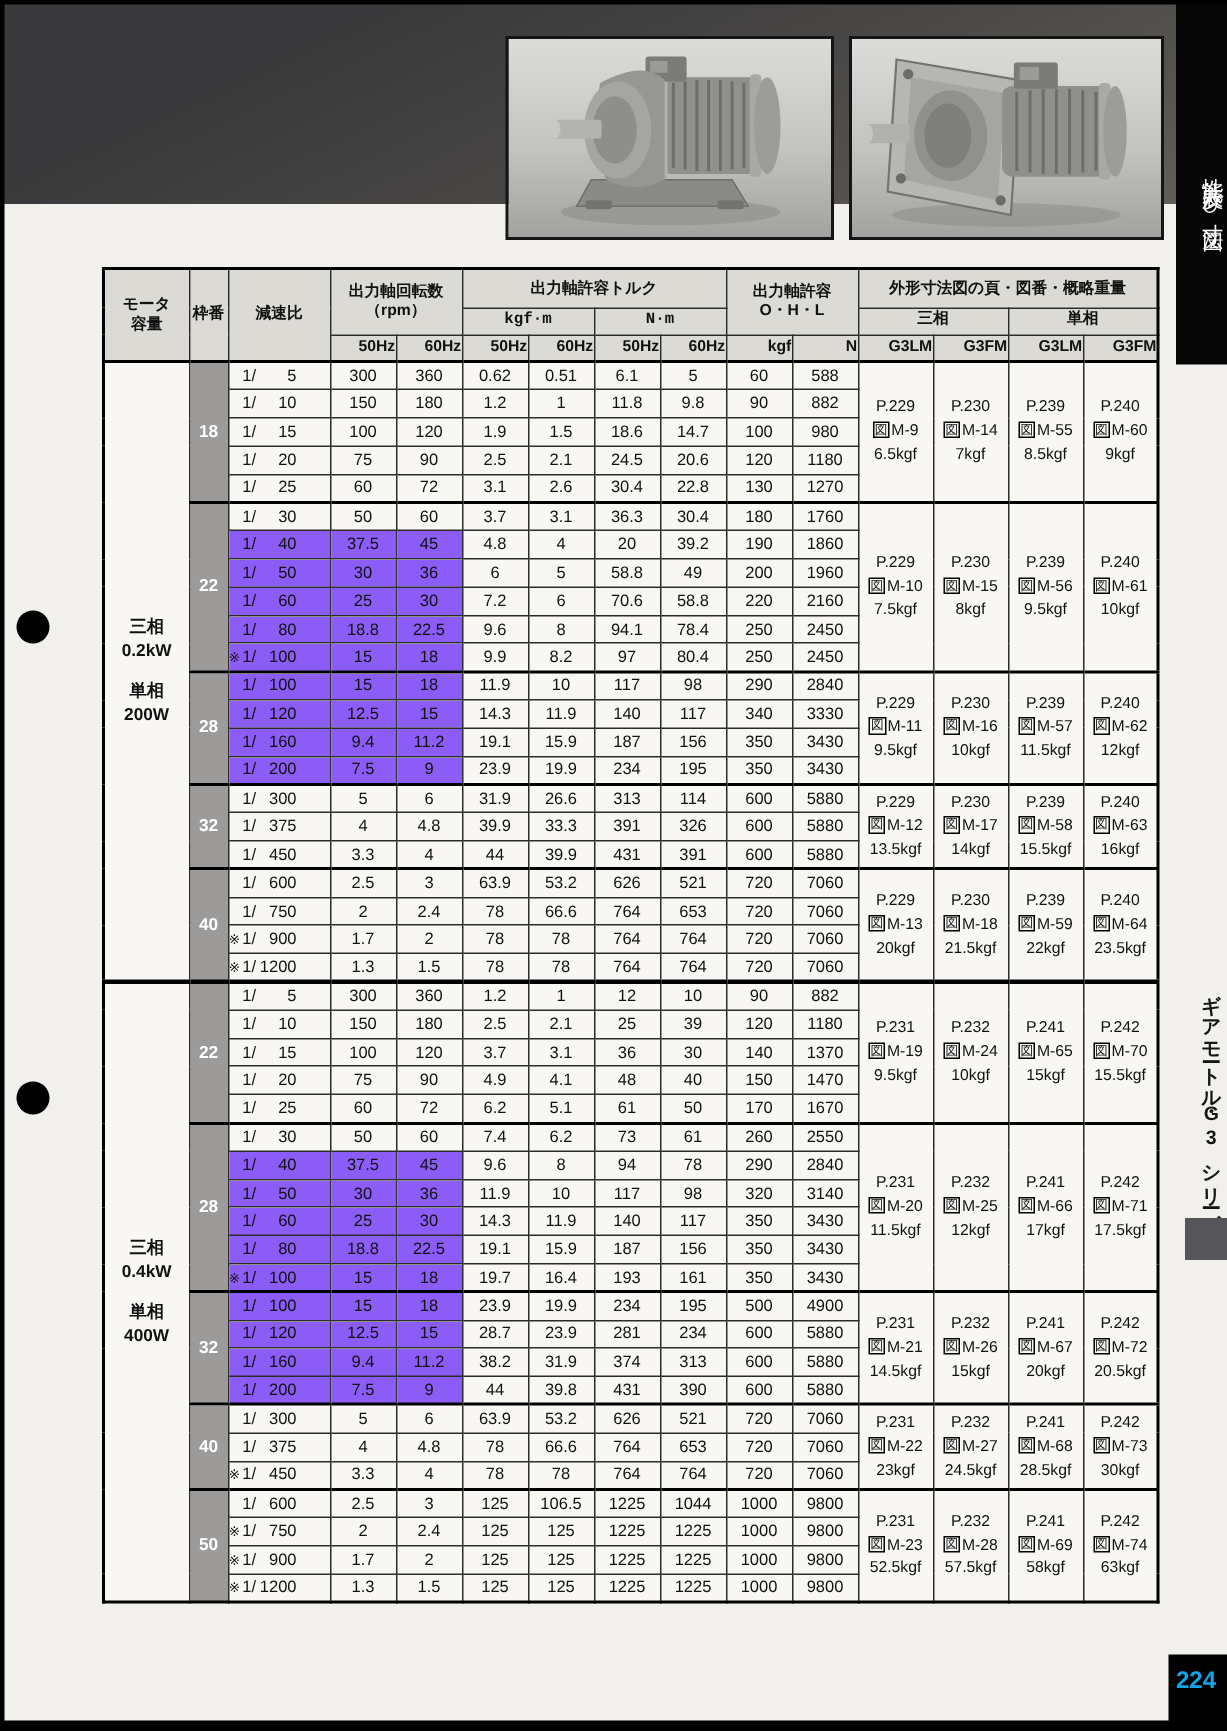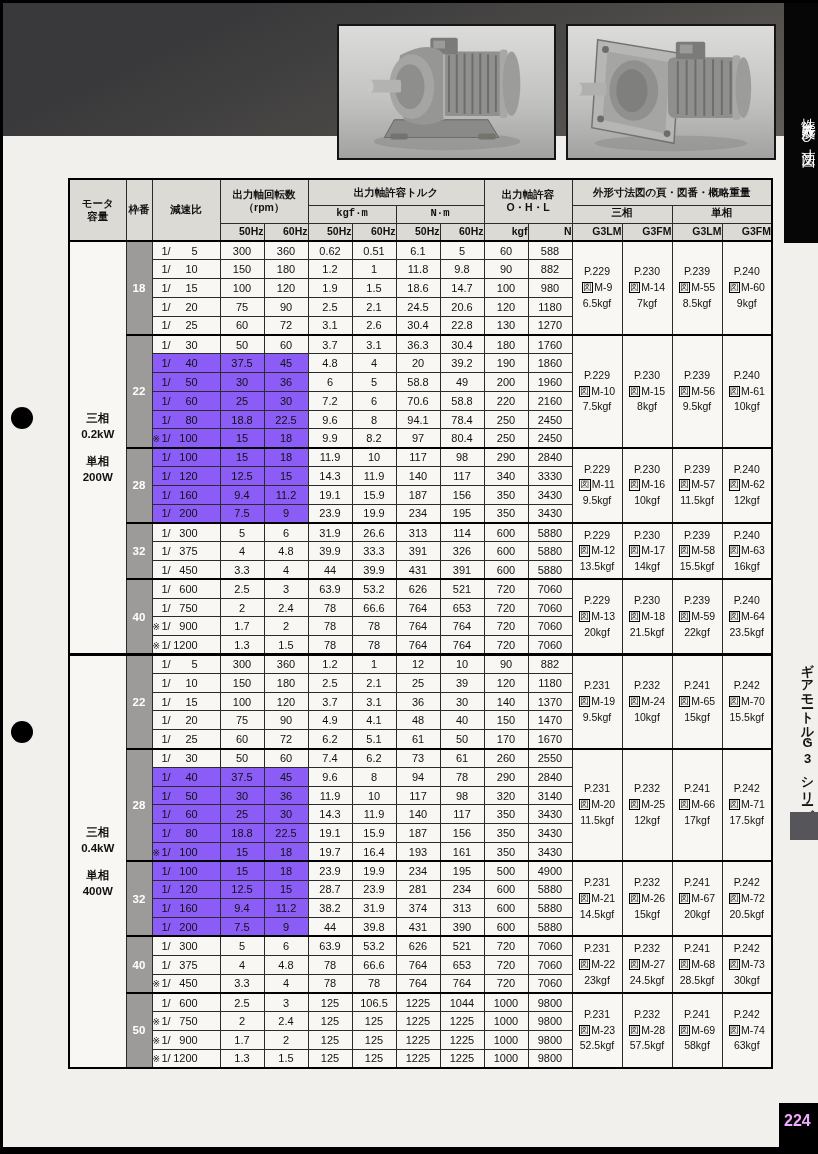--- a/index.html
+++ b/index.html
@@ -26,21 +26,21 @@
   .photo{position:absolute;top:24px;height:136px;border:2px solid #151515;
          background:linear-gradient(180deg,#dcdcda 0%,#c3c3c1 55%,#a2a2a0 100%);box-sizing:border-box;}
   .photo1{left:337px;width:219px;}
   .photo2{left:566px;width:210px;}
   .photo svg{display:block;width:100%;height:100%;}
   
   .hole{position:absolute;left:11px;width:22px;height:22px;border-radius:50%;background:#000;}
   .hole1{top:407px;} .hole2{top:721px;}
   
   .pagenum{position:absolute;left:779px;top:1103px;width:39px;height:51px;background:#000;
-           color:#f0abfc;font-size:16px;font-weight:bold;padding:9px 0 0 5px;box-sizing:border-box;}
+           color:#0ea5e9;font-size:16px;font-weight:bold;padding:9px 0 0 5px;box-sizing:border-box;}
   
   .tblwrap{position:absolute;left:68px;top:178px;}
   table{border-collapse:collapse;table-layout:fixed;width:703px;background:#f8f7f4;border:2px solid #000;}
   th,td{border:1px solid #2b2b2b;padding:0;font-size:11px;color:#111;text-align:center;
         vertical-align:middle;overflow:hidden;}
   thead th{background:#dcdad5;font-weight:bold;font-size:10.5px;line-height:1.25;}
   thead tr.h1{height:26px;} thead tr.h2{height:18px;font-family:Liberation Mono, monospace;} thead tr.h3{height:18px;}
   thead tr.h3 th{border-bottom:2px solid #000;text-align:right;}
   tbody tr{height:18.8px;}
   tbody tr:first-child td{border-top:2px solid #000;}

